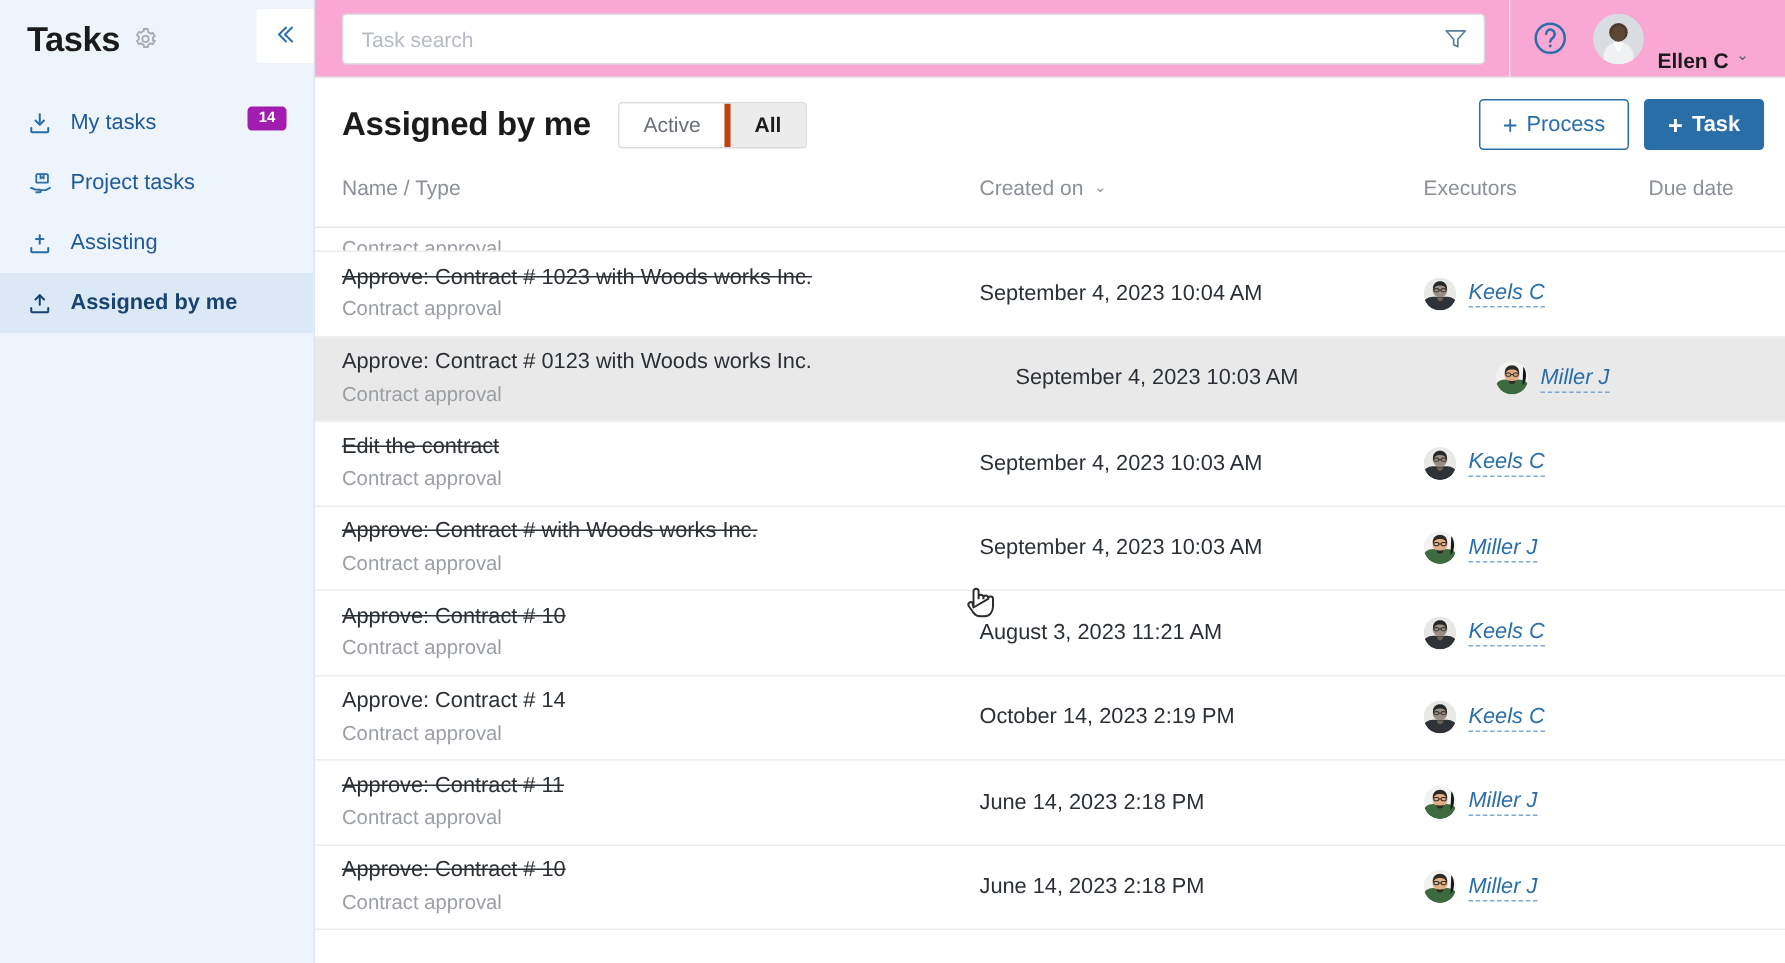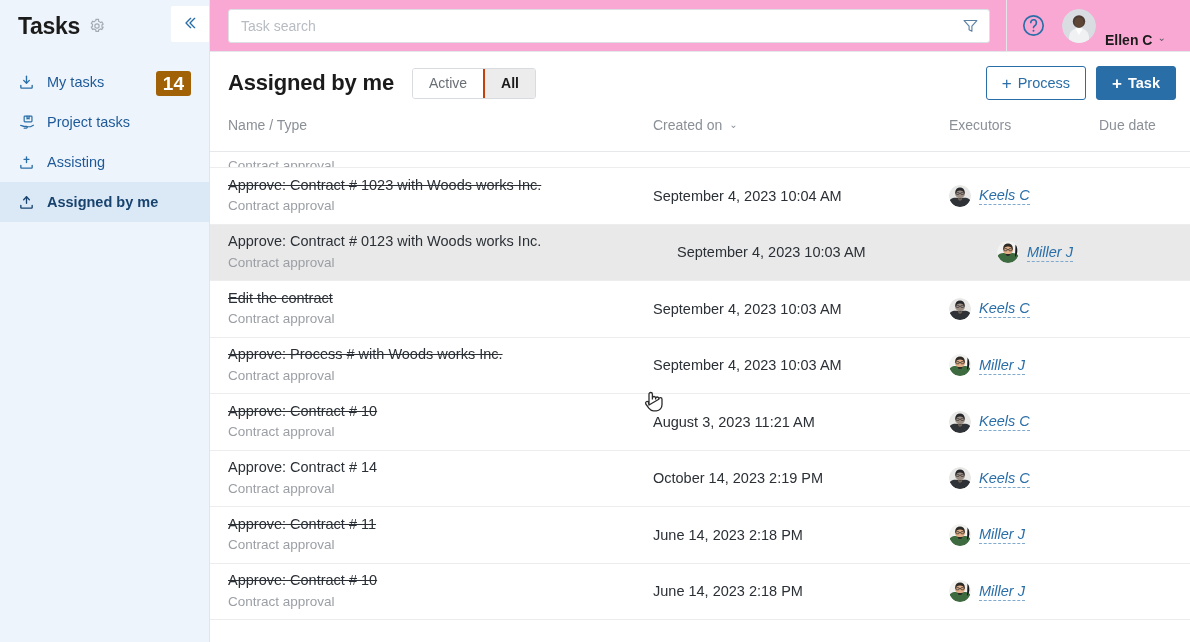--- a/index.html
+++ b/index.html
@@ -46,22 +46,22 @@
     position: relative;
     color: #1e5a99;
     font-size: 14.5px;
   }
   .nav-item .nav-icon { width: 22px; display: flex; align-items: center; justify-content: flex-start; }
   .nav-item .nav-label { margin-left: 7px; }
   .nav-item.active { background: #dbe8f6; }
   .nav-item.active .nav-label { font-weight: bold; color: #17436e; }
   .badge {
     position: absolute; right: 18px; top: 9px;
-    background: #a16207; color: #fff;
-    font-size: 19px; font-weight: bold;
+    background: #a21caf; color: #fff;
+    font-size: 10px; font-weight: bold;
     border-radius: 3px;
     padding: 3px 7px 3px 7px;
     line-height: 1;
     min-width: 26px; text-align: center;
   }
 
   
   .main { flex: 1; display: flex; flex-direction: column; height: 642px; background: #fff; min-width: 0; }
 
   .topbar {
@@ -120,21 +120,21 @@
     border: 1px solid #d8dbe0; border-radius: 3px; overflow: hidden;
     height: 31px;
   }
   .seg-btn {
     padding: 0 16px; height: 29px;
     display: flex; align-items: center; justify-content: center;
     font-size: 14px; color: #6a6f76;
     background: #fff; border: none; cursor: pointer;
     font-family: "Liberation Sans", sans-serif;
   }
-  .seg-btn + .seg-btn { border-left: 2px solid #c2410c; }
+  .seg-btn + .seg-btn { border-left: 4px solid #c2410c; }
   .seg-btn.selected { background: #ececec; color: #1b1b1b; font-weight: bold; }
   .head-spacer { flex: 1; }
   .btn {
     height: 34px; border-radius: 3px;
     display: inline-flex; align-items: center; justify-content: center;
     font-size: 14.5px; cursor: pointer; padding: 0 15px;
     font-family: "Liberation Sans", sans-serif;
   }
   .btn-outline { background: #fff; border: 1px solid #2a6ea8; color: #2a6ea8; }
   .btn-primary { background: #2a6ea8; border: 1px solid #2a6ea8; color: #fff; font-weight: bold; margin-left: 10px; }
@@ -438,21 +438,21 @@
                     <path d="M10.2 8.4h1.6" stroke="#3a3a3a" stroke-width=".7"></path>
                     <path d="M9 12.6c1.4 1.6 3.2 1.4 4.2 0 .2 2.1-.9 3.2-2.2 3.2S8.9 14.7 9 12.6z" fill="#6f6257"></path>
                   </g>
                 </svg></span>
               <span class="exec-name">Keels C</span>
             </div>
             <div class="cell-due"></div>
           </div>
           <div class="row">
             <div class="cell-name">
-              <span class="task-name done">Approve: Process # with Woods works Inc.</span>
+              <span class="task-name done">Approve: Contract # with Woods works Inc.</span>
               <span class="task-type">Contract approval</span>
             </div>
             <div class="cell-created">September 4, 2023 10:03 AM</div>
             <div class="cell-exec">
               <span class="avatar-sm"><svg width="22" height="22" viewBox="0 0 22 22">
                   <defs>
                     <clipPath id="c3">
                       <circle cx="11" cy="11" r="11"></circle>
                     </clipPath>
                   </defs>

